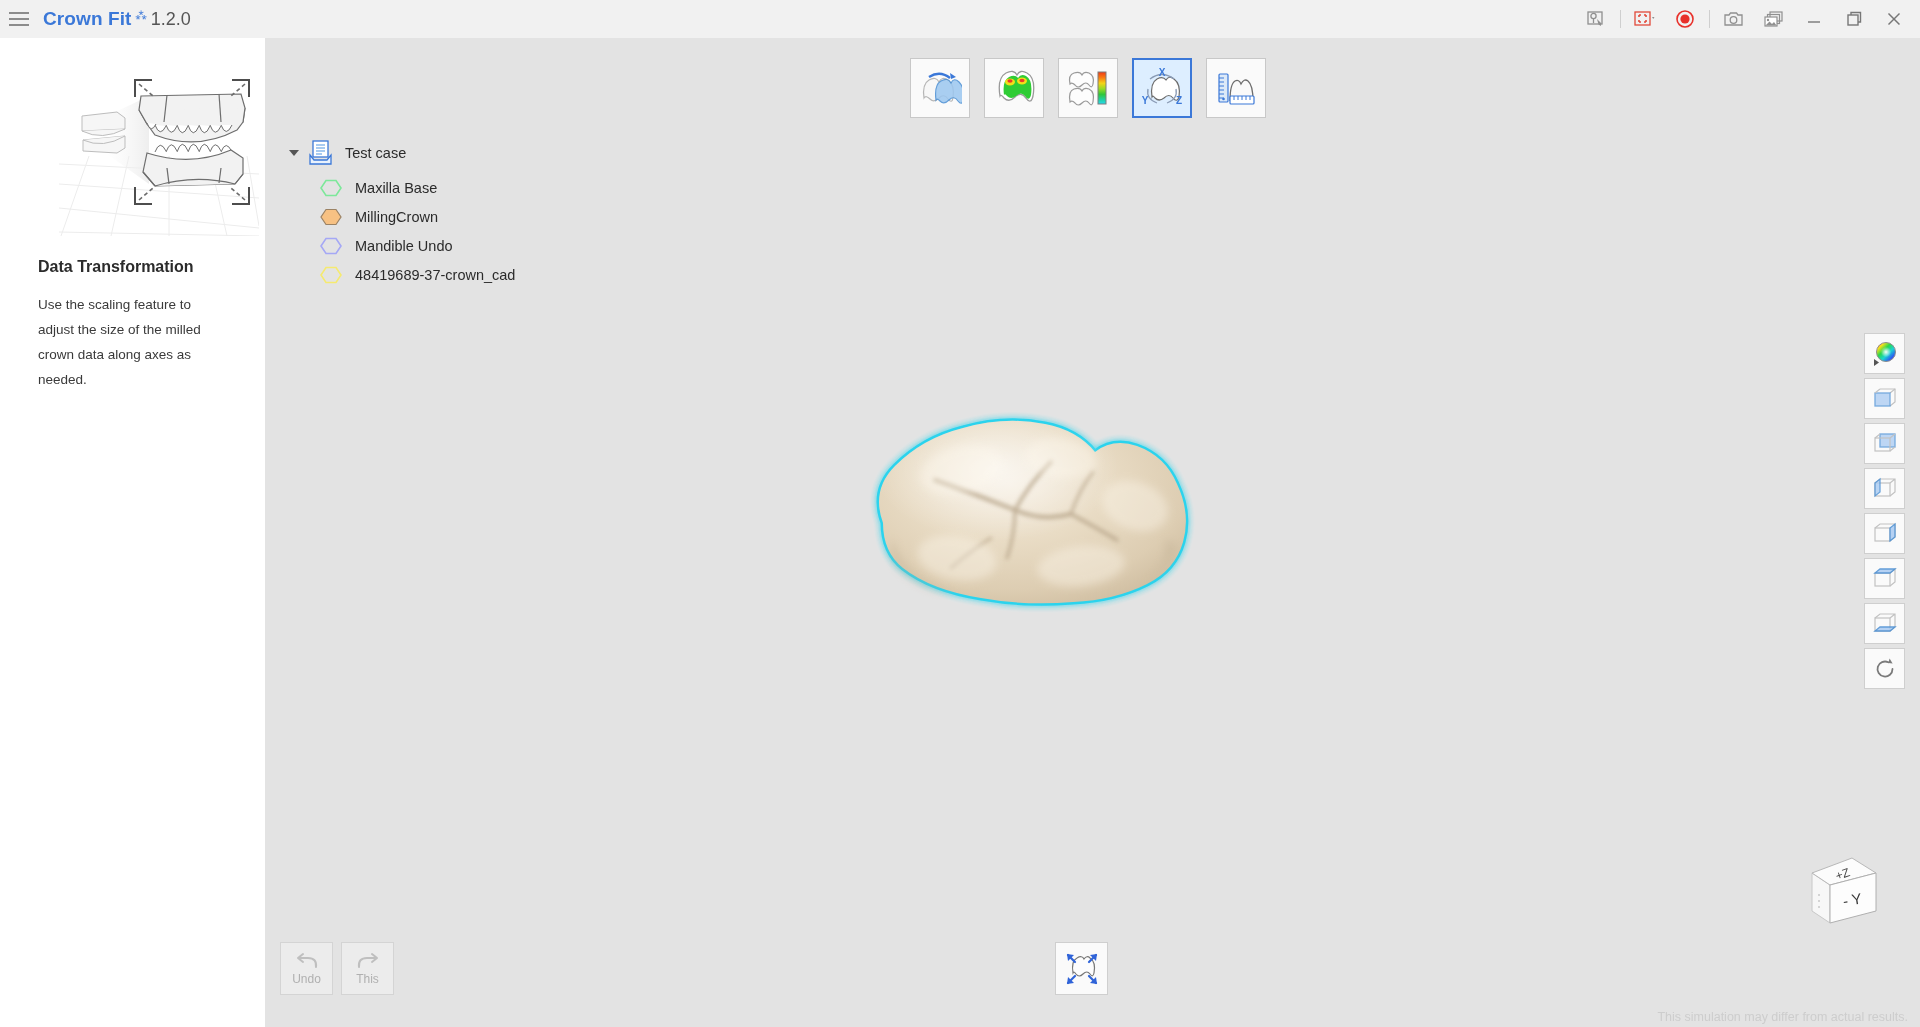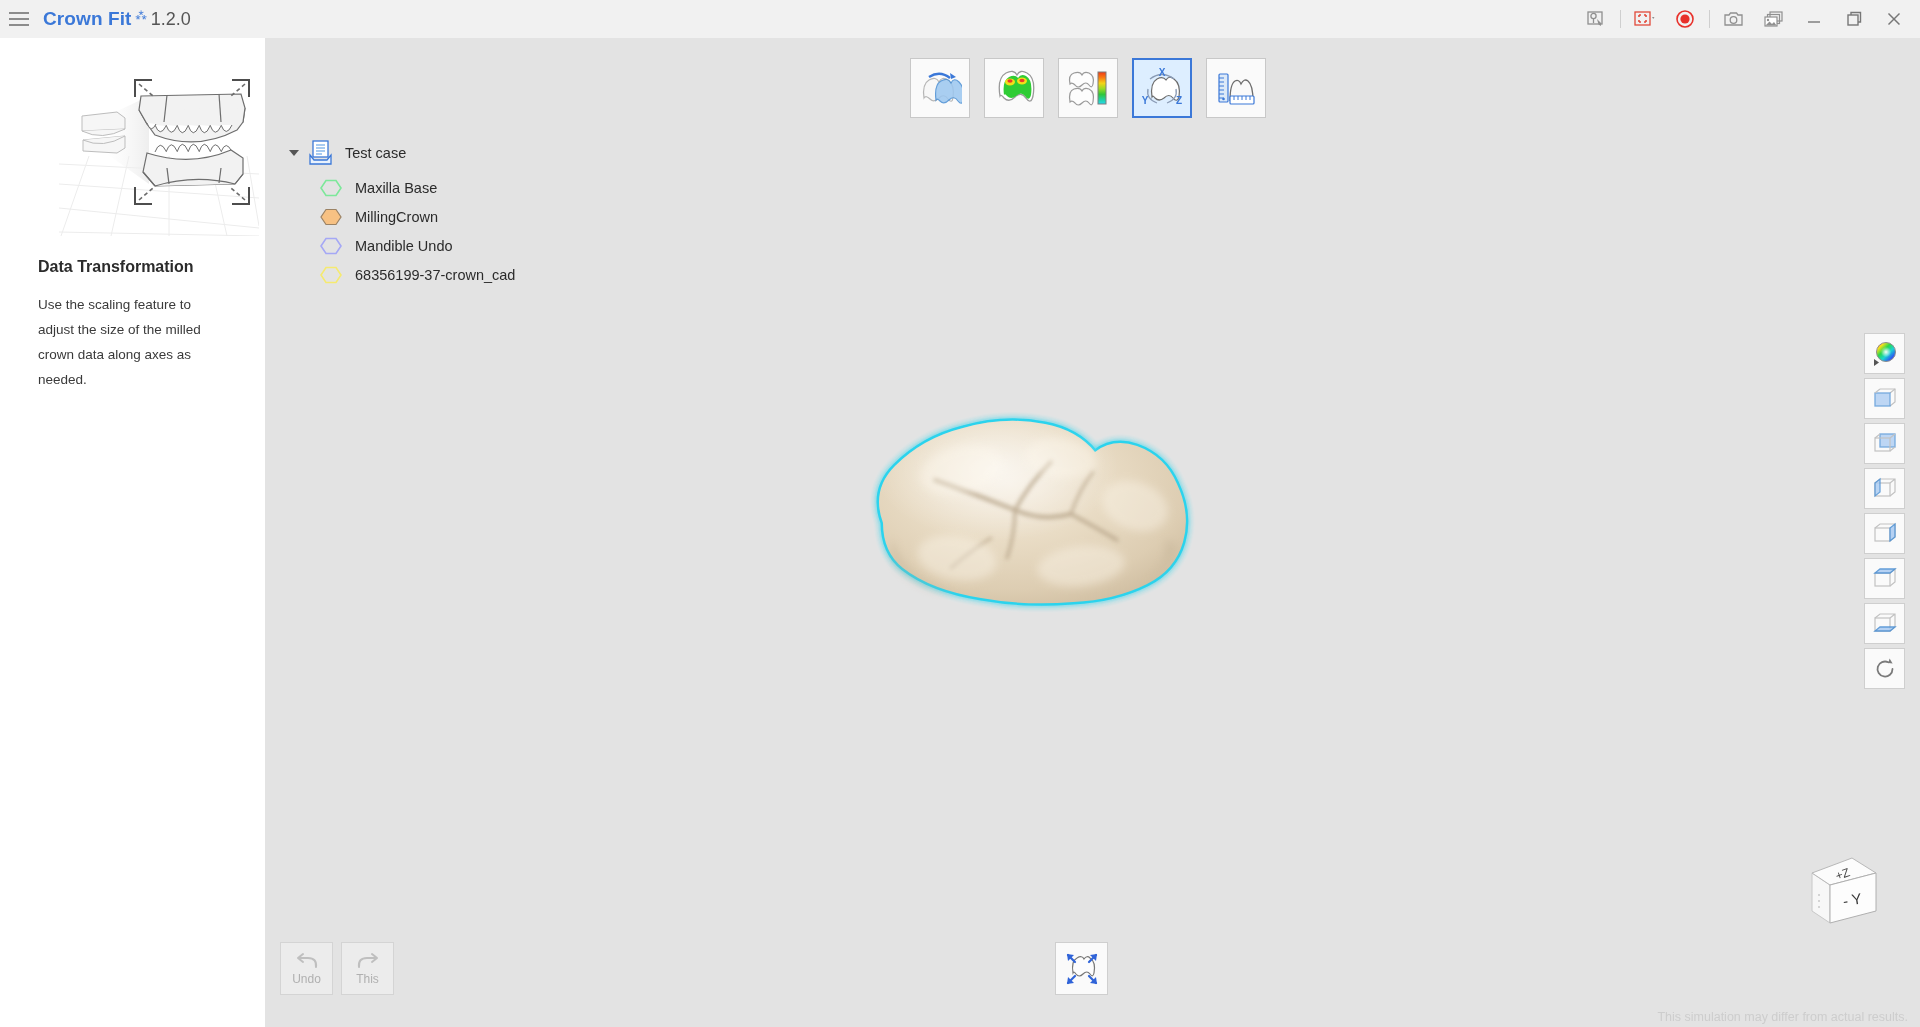--- a/index.html
+++ b/index.html
@@ -436,21 +436,21 @@
         </div>
         <div class="tree-label">Mandible Undo</div>
       </div>
 
       <div class="tree-row tree-child">
         <div class="tree-icon">
           <svg width="22" height="22" viewBox="0 0 22 22">
             <polygon points="6,3.5 16,3.5 21,11 16,18.5 6,18.5 1,11" fill="none" stroke="#f5ea70" stroke-width="1.6"></polygon>
           </svg>
         </div>
-        <div class="tree-label">68356199-37-crown_cad</div>
+        <div class="tree-label">48419689-37-crown_cad</div>
       </div>
     </div>
 
     <svg class="model-stage" viewBox="0 0 1655 989">
       <defs>
         <radialGradient id="crownBody" cx="42%" cy="34%" r="78%">
           <stop offset="0%" stop-color="#f4ebdc"></stop>
           <stop offset="40%" stop-color="#e9dcc5"></stop>
           <stop offset="75%" stop-color="#ddcdb2"></stop>
           <stop offset="100%" stop-color="#cbb99c"></stop>

